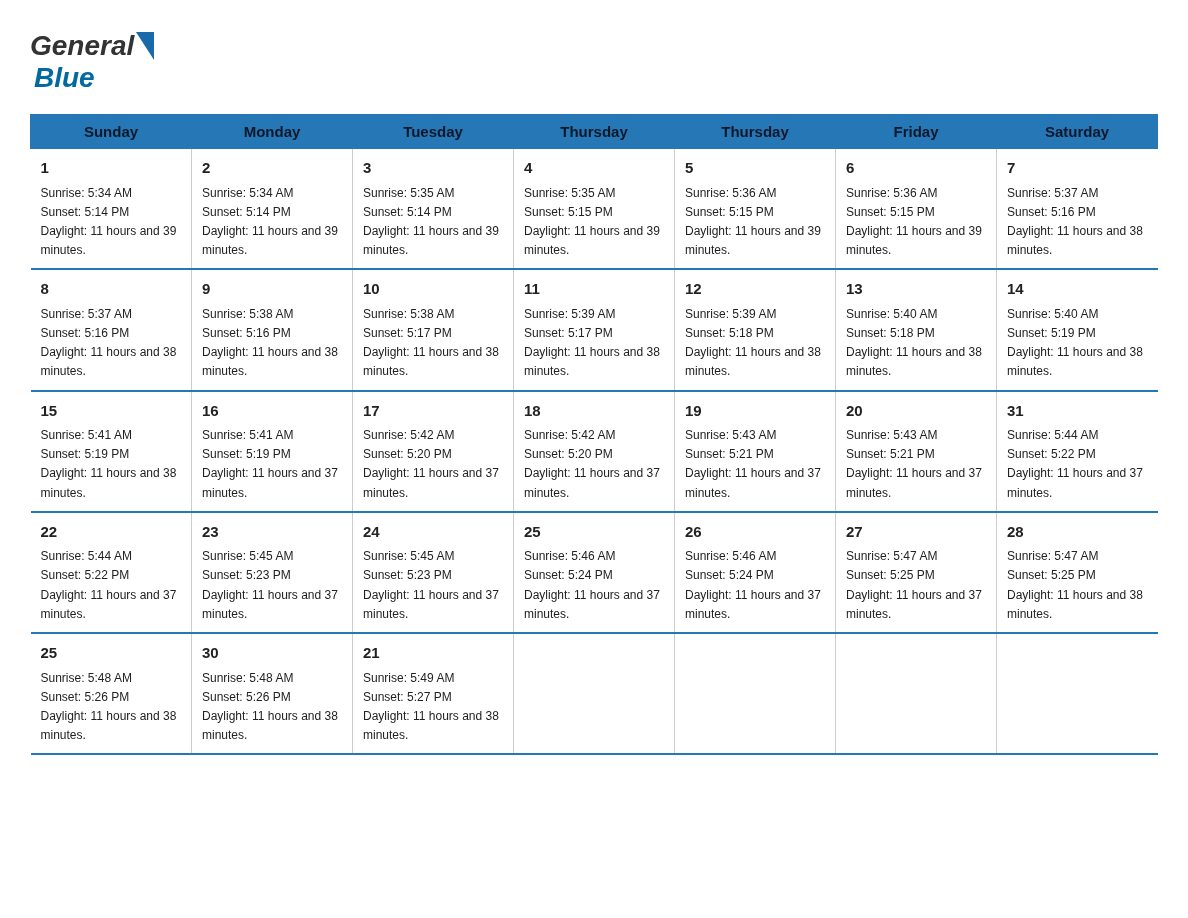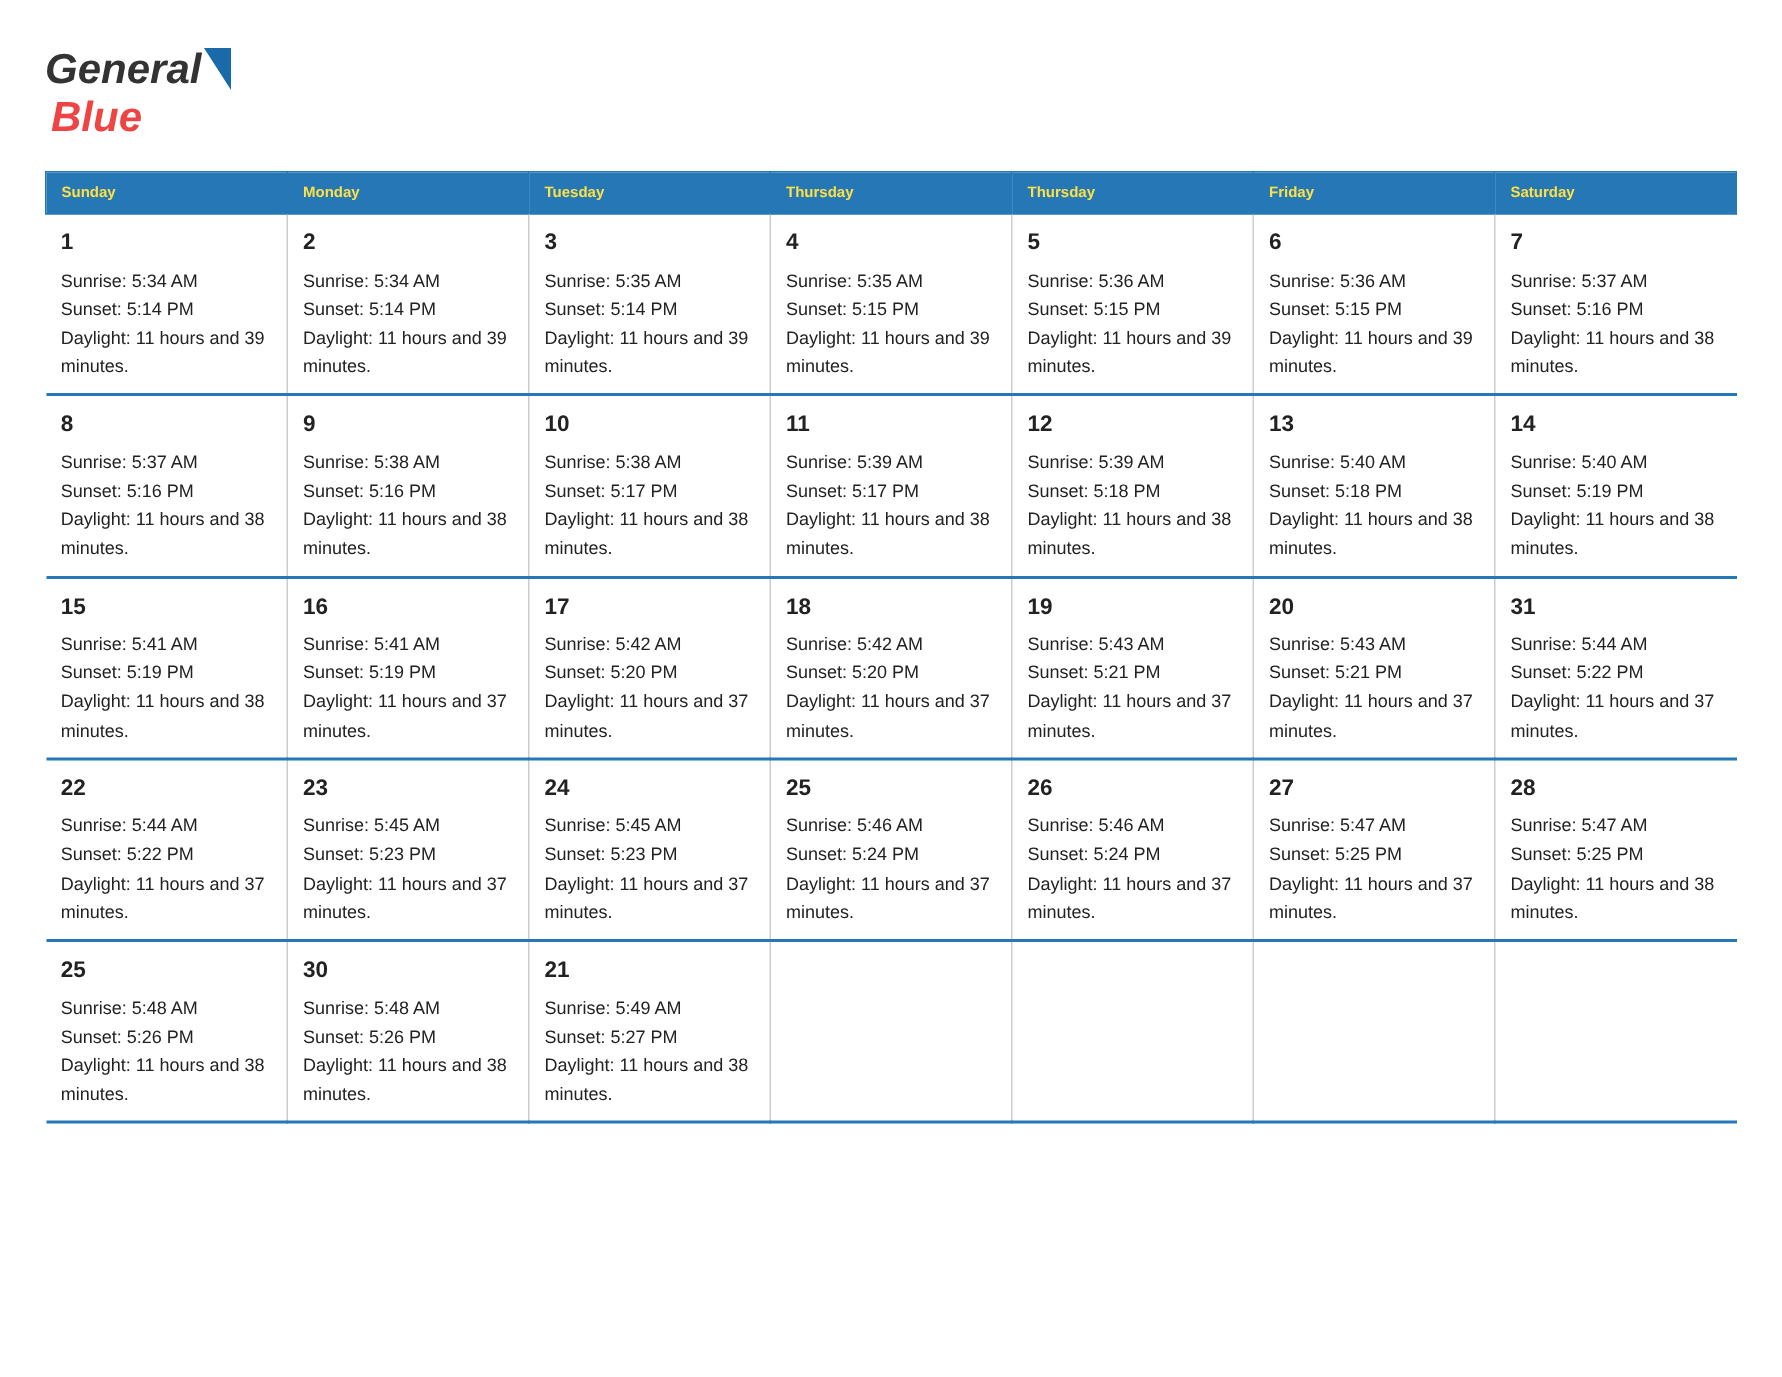--- a/index.html
+++ b/index.html
@@ -36,21 +36,21 @@
       height: 0;
       border-left: 18px solid transparent;
       border-right: 0px solid transparent;
       border-top: 28px solid #1a6aaa;
       margin-left: 2px;
       margin-top: 0px;
     }
     .logo-text-blue {
       font-size: 28px;
       font-weight: bold;
-      color: #ef4444;
+      color: #0369a1;
       font-style: italic;
       margin-left: 4px;
     }
     .title-area {
       text-align: right;
     }
     .month-title {
       font-size: 52px;
       font-weight: bold;
       color: #222;
@@ -63,25 +63,25 @@
     }
     table {
       width: 100%;
       border-collapse: collapse;
       table-layout: fixed;
     }
     thead tr {
       background-color: #2578b5;
     }
     thead th {
-      color: #fde047;
-      font-size: 10px;
+      color: #0f172a;
+      font-size: 15px;
       font-weight: bold;
       padding: 8px 10px;
-      text-align: left;
+      text-align: center;
       border: 1px solid #2578b5;
     }
     tbody tr {
       border-bottom: 2px solid #2578b5;
     }
     tbody td {
       vertical-align: top;
       padding: 8px 10px;
       font-size: 12.5px;
       color: #222;

